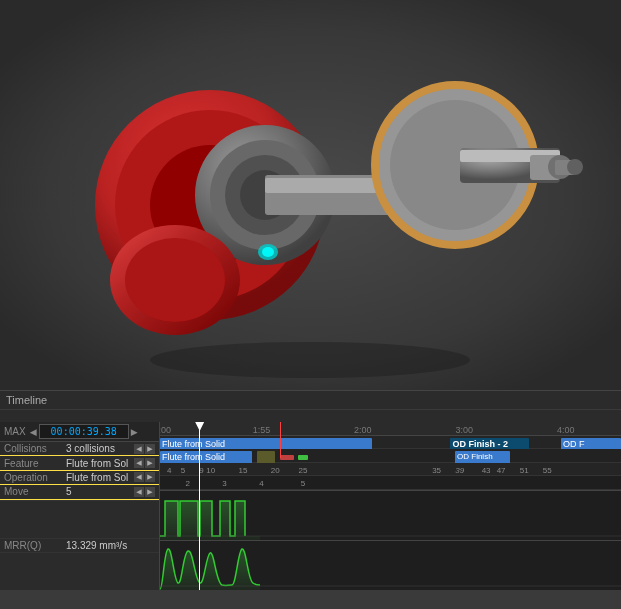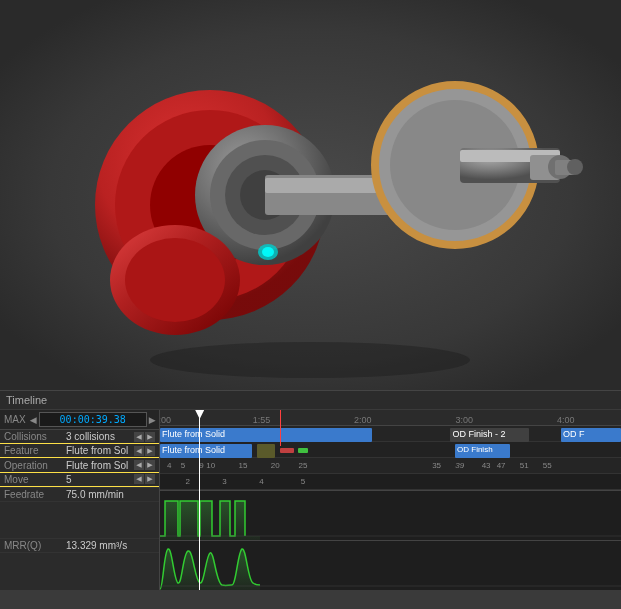--- a/index.html
+++ b/index.html
@@ -23,20 +23,21 @@
     }
 
     
     #timeline-panel {
       width: 621px;
       height: 200px;
       background: #2b2b2b;
       border-top: 1px solid #444;
       display: flex;
       flex-direction: column;
+      gap: 12px;
     }
 
     #timeline-title {
       padding: 3px 6px;
       font-size: 11px;
       color: #aaa;
       background: #2b2b2b;
       border-bottom: 1px solid #3a3a3a;
     }
 
@@ -113,21 +114,21 @@
       font-size: 10px;
       color: #888;
       margin-right: 4px;
     }
 
     .timecode-display {
       background: #1a1a1a;
       border: 1px solid #555;
       color: #00aaff;
       font-size: 10px;
-      padding: 1px 20px;
+      padding: 1px 11px;
       font-family: monospace;
     }
 
     
     .info-row {
       display: flex;
       align-items: center;
       padding: 1px 4px;
       height: 16px;
       border-top: 1px solid #333;
@@ -351,24 +352,20 @@
       </div>
       <div class="sidebar-row">
         <span class="sidebar-label">Move</span>
         <span class="sidebar-value">5</span>
         <div class="sidebar-arrows">
           <button class="arrow-btn">◀</button>
           <button class="arrow-btn">▶</button>
         </div>
       </div>
 
-      <div class="info-row">
-        <span class="info-label">Feedrate</span>
-        <span class="info-value">75.0 mm/min</span>
-      </div>
 
       <div style="height:50px;border-top:1px solid #333;"></div>
 
       <div class="info-row">
         <span class="info-label">MRR(Q)</span>
         <span class="info-value">13.329 mm³/s</span>
       </div>
       <div style="height:50px;border-top:1px solid #333;"></div>
     </div>
 
@@ -379,21 +376,21 @@
         <span class="ruler-mark" style="left:22%;">1:55</span>
         <span class="ruler-mark" style="left:44%;">2:00</span>
         <span class="ruler-mark" style="left:66%;">3:00</span>
         <span class="ruler-mark" style="left:88%;">4:00</span>
       </div>
 
       <div class="track-row" style="background:#252525;">
 
         <div class="track-segment" style="left:0%;width:46%;background:#3a7acc;">Flute from Solid</div>
 
-        <div class="track-segment" style="left:63%;width:17%;background:#404040;">OD Finish - 2</div>
+        <div class="track-segment" style="left:63%;width:17%;background:#0c4a6e;font-weight:bold;">OD Finish - 2</div>
 
         <div class="track-segment" style="left:87%;width:13%;background:#3a7acc;">OD F</div>
       </div>
 
       <div class="track-row" style="background:#222;">
         <div class="track-segment" style="left:0%;width:20%;background:#3a7acc;">Flute from Solid</div>
         <div class="track-segment" style="left:21%;width:4%;background:#5a5a2a;"></div>
         <div class="track-segment" style="left:64%;width:12%;background:#3a7acc;font-size:8px;">OD Finish</div>
 
         <div style="position:absolute;top:6px;left:26%;width:3%;height:5px;background:#c04040;border-radius:1px;"></div>

